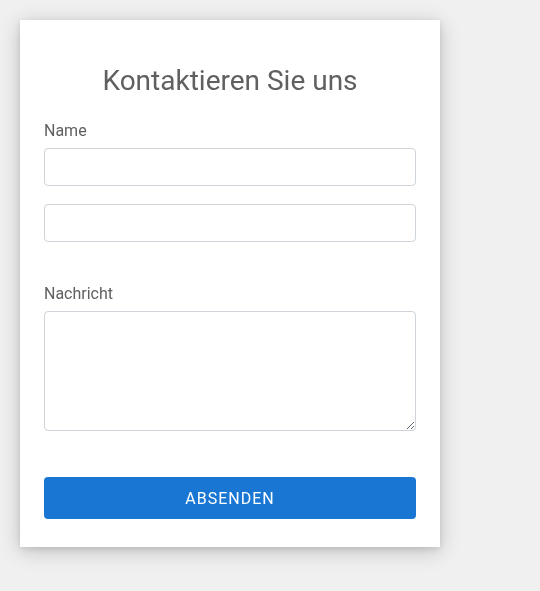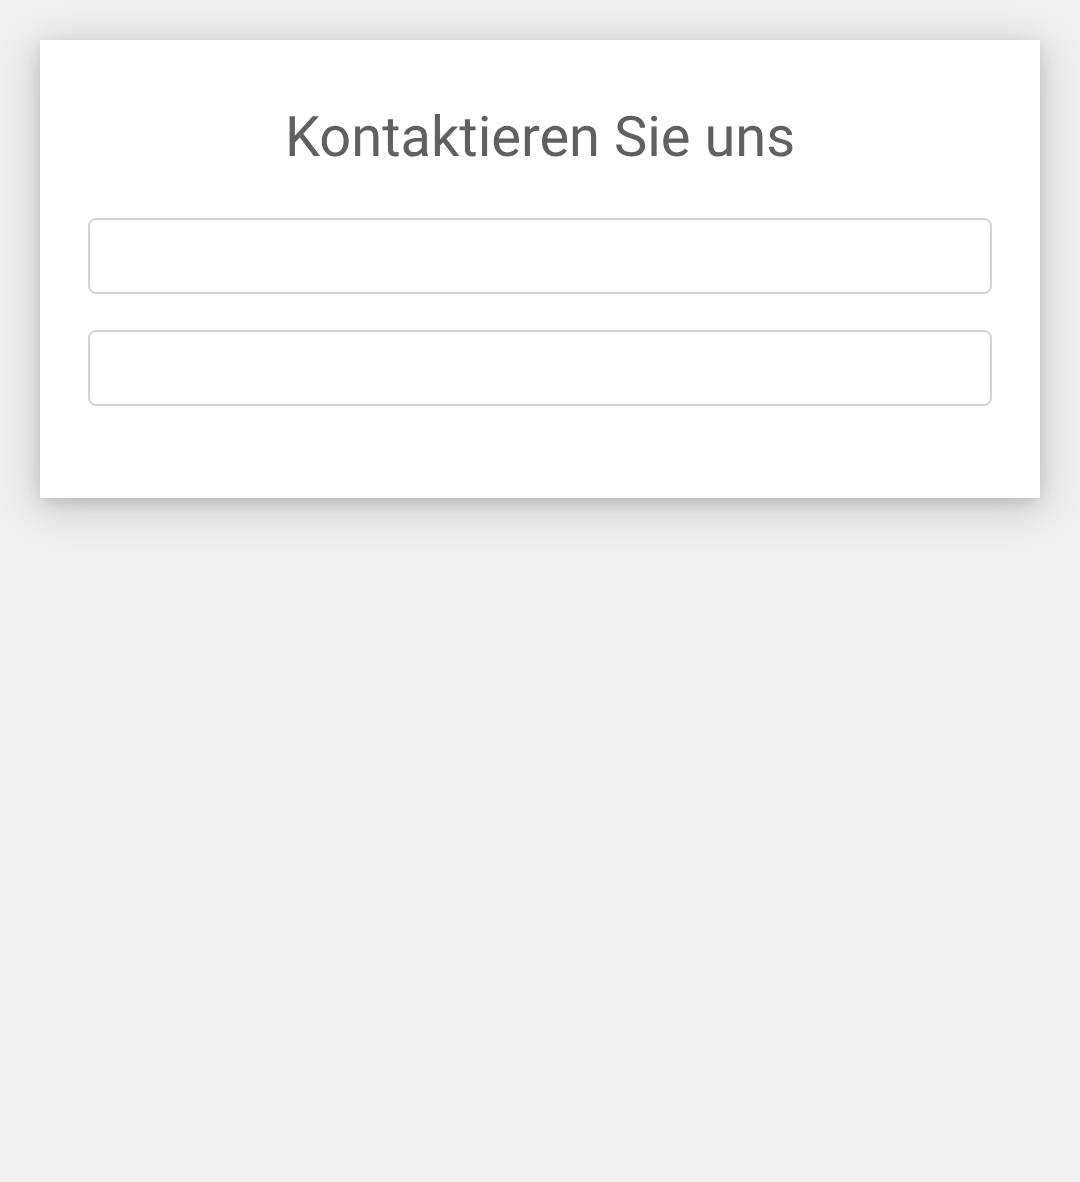--- a/index.html
+++ b/index.html
@@ -9,22 +9,22 @@
     }
     body {
       font-family: -apple-system, BlinkMacSystemFont, "Segoe UI", Roboto, "Helvetica Neue", Arial, sans-serif;
       background: #f0f0f0;
       width: 540px;
       height: 591px;
       padding: 20px;
     }
     .card {
       background: #ffffff;
-      width: 500px;
-      padding: 28px 24px 28px 24px;
+      width: 420px;
+      padding: 40px 24px 28px 24px;
       box-shadow: 0 4px 20px rgba(0,0,0,0.2), 0 2px 6px rgba(0,0,0,0.1);
     }
     .title {
       text-align: center;
       font-size: 28px;
       font-weight: 400;
       color: #606060;
       margin-top: 4px;
       margin-bottom: 24px;
     }
@@ -80,21 +80,27 @@
       font-family: inherit;
     }
   </style>
 </head>
 <body>
 
 <div class="card">
   <h1 class="title">Kontaktieren Sie uns</h1>
 
   <div class="form-group">
+    <label class="label">Name</label>
     <input type="text" class="input" value="" style="">
   </div>
 
   <div class="form-group">
     <input type="email" class="input" value="" style="">
   </div>
 
+  <div class="form-group spacer">
+    <label class="label">Nachricht</label>
+    <textarea class="textarea" value="" style=""></textarea>
+  </div>
 
+  <button class="submit-btn">ABSENDEN</button>
 </div>
 
 </body></html>

